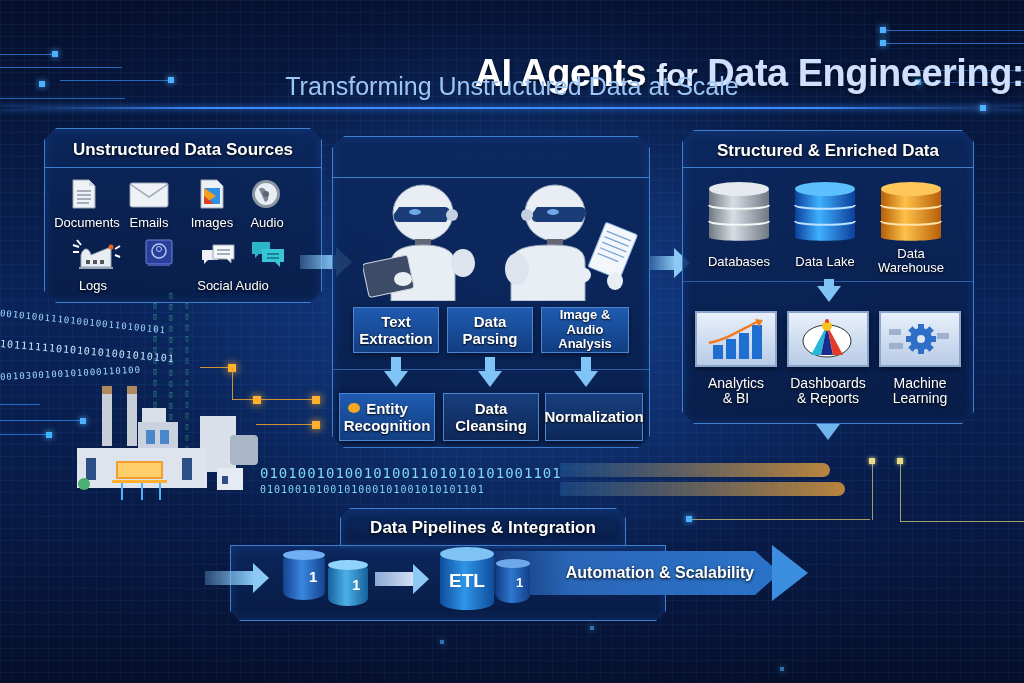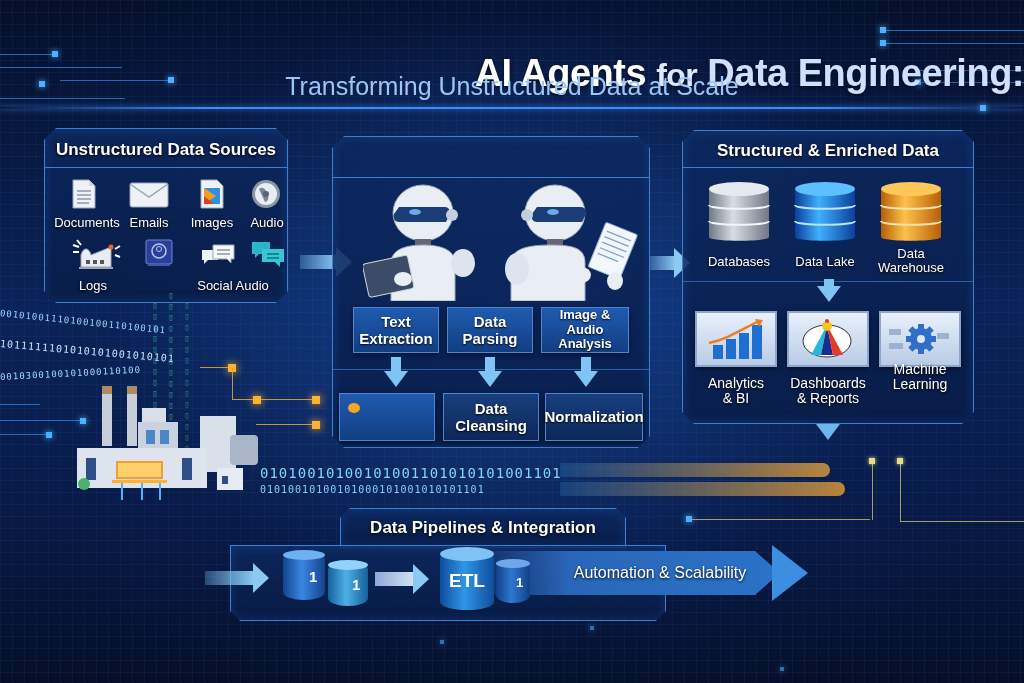--- a/index.html
+++ b/index.html
@@ -22,21 +22,21 @@
 .title .w{color:#ffffff}
 .title .f{color:#dbe8ff;font-size:32px}
 .title .d{color:#cfe0ff}
 .subtitle{position:absolute;left:0;right:0;top:74px;text-align:center;font-family:"Liberation Sans",sans-serif;font-size:25px;color:#9cc6f5}
 
 .panel{position:absolute;border:1.5px solid #3f7fd0;background:linear-gradient(180deg,rgba(12,40,95,.85),rgba(8,28,70,.85));box-shadow:0 0 10px rgba(50,130,255,.35),inset 0 0 12px rgba(40,110,220,.25);clip-path:polygon(12px 0,calc(100% - 12px) 0,100% 12px,100% calc(100% - 12px),calc(100% - 12px) 100%,12px 100%,0 calc(100% - 12px),0 12px)}
 .panel-title{position:absolute;left:0;right:0;text-align:center;font-family:"Liberation Sans",sans-serif;font-weight:bold;font-size:17px;color:#fff;text-shadow:0 1px 3px #000}
 .sep{position:absolute;left:0;right:0;height:1px;background:#3f7fd0}
 
 .lbl{position:absolute;text-align:center;font-family:"Liberation Sans",sans-serif;font-size:14px;color:#fff;text-shadow:0 1px 3px #000;line-height:1.1}
-.lbl.b{font-weight:normal}
+.lbl.b{font-weight:bold}
 .icon{position:absolute}
 
 .box{position:absolute;border:1px solid #4a86d6;background:linear-gradient(180deg,#1f5bb0,#123e82);display:flex;align-items:center;justify-content:center;text-align:center;font-family:"Liberation Sans",sans-serif;font-weight:bold;font-size:15px;line-height:1.15;color:#fff;text-shadow:0 1px 2px #000;box-shadow:0 2px 6px rgba(0,0,0,.5)}
 .box.dark{background:linear-gradient(180deg,#183f7e,#0d2858)}
 .darr{position:absolute;width:0;height:0;border-left:12px solid transparent;border-right:12px solid transparent;border-top:16px solid #7fc4f5}
 .darr-stem{position:absolute;width:10px;background:#7fc4f5}
 .rarr{position:absolute;height:14px;background:linear-gradient(90deg,rgba(120,190,245,.3),#8ccaf5)}
 .rarr:after{content:"";position:absolute;right:-14px;top:-8px;border-top:15px solid transparent;border-bottom:15px solid transparent;border-left:16px solid #8ccaf5}
 
 .cyl{position:absolute;border-radius:50%/8px}
@@ -67,21 +67,21 @@
 <div class="node" style="left:915px;top:79px"></div>
 <div class="node" style="left:980px;top:105px"></div>
 
 <div class="title">
   <span class="w">AI Agents</span>
   <span class="f">for</span>
   <span class="d">Data Engineering:</span>
 </div>
 <div class="subtitle" style="top:72px">Transforming Unstructured Data at Scale</div>
 
-<div class="panel" style="left:44px;top:128px;width:244px;height:175px">
+<div class="panel" style="left:44px;top:128px;width:278px;height:175px">
   <div class="panel-title" style="top:11px">Unstructured Data Sources</div>
   <div class="sep" style="top:38px"></div>
 
   <svg class="icon" style="left:26px;top:50px" width="26" height="30" viewBox="0 0 26 30">
     <path d="M2 1h16l6 6v22H2z" fill="#eef2f7" stroke="#9aa6b5"></path>
       <path d="M18 1v6h6" fill="#cfd7e1"></path>
     <g stroke="#8d97a4" stroke-width="1.4">
         <line x1="6" y1="12" x2="20" y2="12"></line>
         <line x1="6" y1="16" x2="20" y2="16"></line>
         <line x1="6" y1="20" x2="20" y2="20"></line>
@@ -274,20 +274,22 @@
 
   <div class="darr-stem" style="left:58px;top:220px;height:14px"></div>
   <div class="darr" style="left:51px;top:234px"></div>
   <div class="darr-stem" style="left:152px;top:220px;height:14px"></div>
   <div class="darr" style="left:145px;top:234px"></div>
   <div class="darr-stem" style="left:248px;top:220px;height:14px"></div>
   <div class="darr" style="left:241px;top:234px"></div>
 
   <div class="box" style="left:6px;top:256px;width:96px;height:48px">
     <span style="position:absolute;left:8px;top:9px;width:12px;height:10px;border-radius:50%;background:#f3a723"></span>
+    <span style="white-space:pre-line">Entity
+Recognition</span>
     </div>
   <div class="box dark" style="left:110px;top:256px;width:96px;height:48px">
       <span style="white-space:pre-line">Data
 Cleansing</span>
     </div>
   <div class="box dark" style="left:212px;top:256px;width:98px;height:48px">
       <span>Normalization</span>
     </div>
 </div>
 
@@ -380,21 +382,21 @@
       <g transform="translate(40 26)" fill="#2f6fc8">
           <circle r="11"></circle>
           <rect x="-3" y="-15" width="6" height="30"></rect>
           <rect x="-15" y="-3" width="30" height="6"></rect>
           <rect x="-3" y="-15" width="6" height="30" transform="rotate(45)"></rect>
           <rect x="-3" y="-15" width="6" height="30" transform="rotate(-45)"></rect>
           <circle r="4" fill="#dde6f3"></circle>
         </g>
     </svg>
   </div>
-  <div class="lbl" style="left:190px;top:231px;width:94px;white-space:pre-line">Machine
+  <div class="lbl" style="left:190px;top:245px;width:94px;white-space:pre-line">Machine
 Learning</div>
 </div>
 <div class="darr" style="left:816px;top:424px;border-top-color:#6fb6ee"></div>
 
 <div class="panel" style="left:340px;top:508px;width:286px;height:40px;clip-path:polygon(10px 0,calc(100% - 10px) 0,100% 10px,100% 100%,0 100%,0 10px)">
   <div class="panel-title" style="top:9px">Data Pipelines &amp; Integration</div>
 </div>
 <div class="panel" style="left:230px;top:545px;width:436px;height:76px;clip-path:polygon(0 0,100% 0,100% calc(100% - 10px),calc(100% - 10px) 100%,10px 100%,0 calc(100% - 10px))"></div>
 
 <div style="position:absolute;left:480px;top:551px;width:300px;height:44px;background:linear-gradient(90deg,rgba(30,80,160,.2),#2a66b8 30%,#2a73c8);clip-path:polygon(0 0,90% 0,90% -10%,100% 50%,90% 110%,90% 100%,0 100%)"></div>

